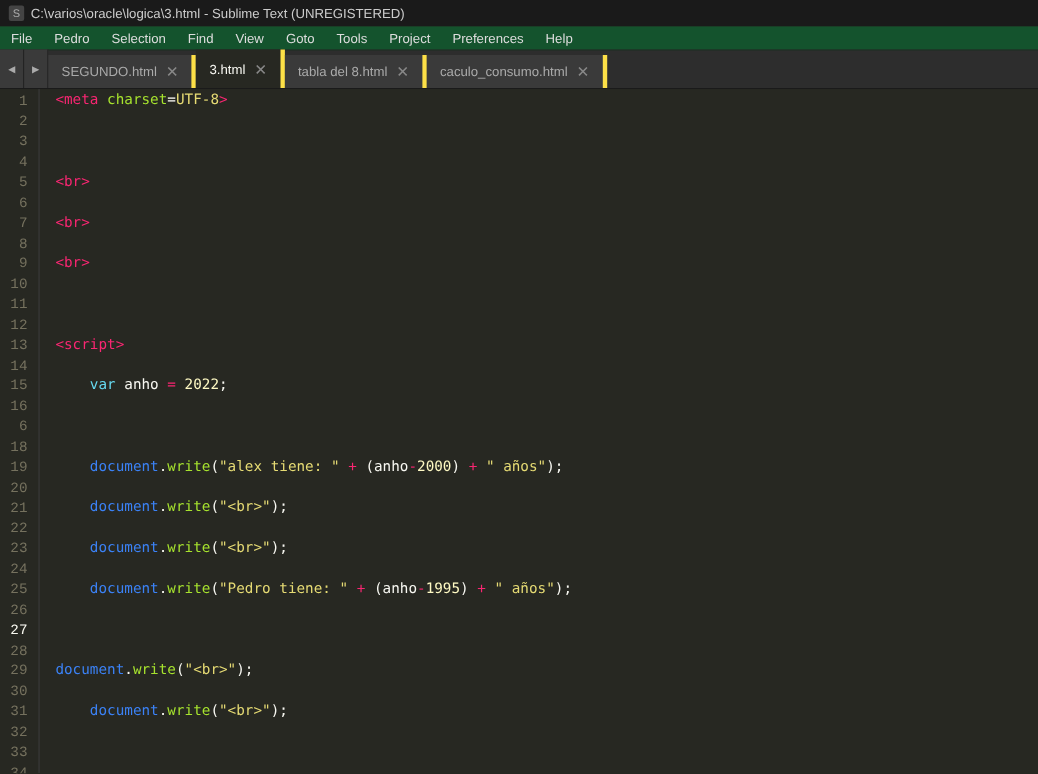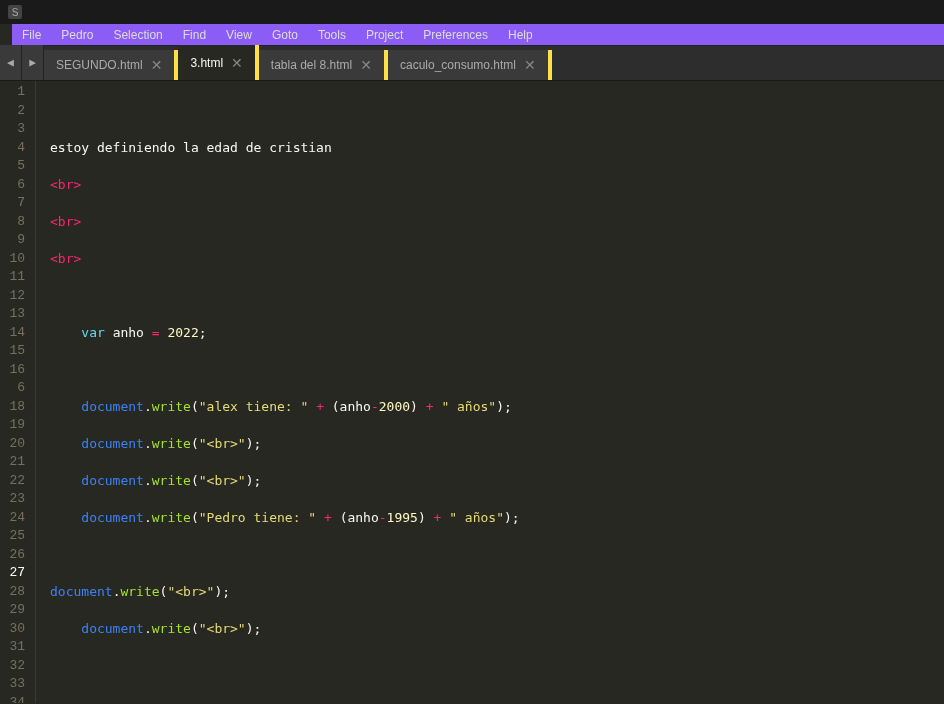--- a/index.html
+++ b/index.html
@@ -29,29 +29,28 @@
       height: 14px;
       background: #444;
       border-radius: 2px;
       font-size: 10px;
       display: flex; align-items: center; justify-content: center;
       color: #aaa;
     }
 
     
     #menu-bar {
-      background: #8b5cf6;
+      background: #14532d;
       height: 22px;
       display: flex;
       align-items: center;
       font-family: Arial, sans-serif;
       font-size: 12px;
       color: #ddd;
       border-bottom: 1px solid #222;
-      margin-left: 12px;
     }
     .menu-item {
       padding: 0 10px;
       height: 100%;
       display: flex;
       align-items: center;
       cursor: pointer;
     }
 
     
@@ -144,20 +143,21 @@
     code {
       display: block;
       line-height: 18.5px;
     }
   </style>
 </head>
 <body>
 
 <div id="title-bar">
   <div class="title-icon">S</div>
+  <span>C:\varios\oracle\logica\3.html - Sublime Text (UNREGISTERED)</span>
 </div>
 
 <div id="menu-bar">
   <div class="menu-item">File</div>
   <div class="menu-item">Pedro</div>
   <div class="menu-item">Selection</div>
   <div class="menu-item">Find</div>
   <div class="menu-item">View</div>
   <div class="menu-item">Goto</div>
   <div class="menu-item">Tools</div>
@@ -219,27 +219,27 @@
       <div>28</div>
       <div>29</div>
       <div>30</div>
     <div>31</div>
       <div>32</div>
       <div>33</div>
       <div>34</div>
 
   </div>
 
-  <div id="code-area">
-<code> </code>
-<code><span class="c-white">estoy definiendo la edad de cristian</span></code>
+  <div id="code-area"><code><span class="c-tag">&lt;meta</span> <span class="c-attr">charset</span><span class="c-white">=</span><span class="c-str">UTF-8</span><span class="c-tag">&gt;</span></code>
+<code> </code>
 <code><span class="c-tag">&lt;br&gt;</span></code>
 <code><span class="c-tag">&lt;br&gt;</span></code>
 <code><span class="c-tag">&lt;br&gt;</span></code>
 <code> </code>
+<code><span class="c-tag">&lt;script&gt;</span></code>
 <code>    <span class="c-kw">var</span> <span class="c-white">anho</span> <span class="c-op">=</span> <span class="c-num">2022</span><span class="c-white">;</span></code>
 <code> </code>
 <code>    <span class="c-doc">document</span><span class="c-white">.</span><span class="c-fn">write</span><span class="c-white">(</span><span class="c-str">"alex tiene: "</span> <span class="c-op">+</span> <span class="c-white">(anho</span><span class="c-op">-</span><span class="c-num">2000</span><span class="c-white">)</span> <span class="c-op">+</span> <span class="c-str">" años"</span><span class="c-white">);</span></code>
 <code>    <span class="c-doc">document</span><span class="c-white">.</span><span class="c-fn">write</span><span class="c-white">(</span><span class="c-str">"&lt;br&gt;"</span><span class="c-white">);</span></code>
 <code>    <span class="c-doc">document</span><span class="c-white">.</span><span class="c-fn">write</span><span class="c-white">(</span><span class="c-str">"&lt;br&gt;"</span><span class="c-white">);</span></code>
 <code>    <span class="c-doc">document</span><span class="c-white">.</span><span class="c-fn">write</span><span class="c-white">(</span><span class="c-str">"Pedro tiene: "</span> <span class="c-op">+</span> <span class="c-white">(anho</span><span class="c-op">-</span><span class="c-num">1995</span><span class="c-white">)</span> <span class="c-op">+</span> <span class="c-str">" años"</span><span class="c-white">);</span></code>
 <code> </code>
 <code><span class="c-doc">document</span><span class="c-white">.</span><span class="c-fn">write</span><span class="c-white">(</span><span class="c-str">"&lt;br&gt;"</span><span class="c-white">);</span></code>
 <code>    <span class="c-doc">document</span><span class="c-white">.</span><span class="c-fn">write</span><span class="c-white">(</span><span class="c-str">"&lt;br&gt;"</span><span class="c-white">);</span></code>
 

